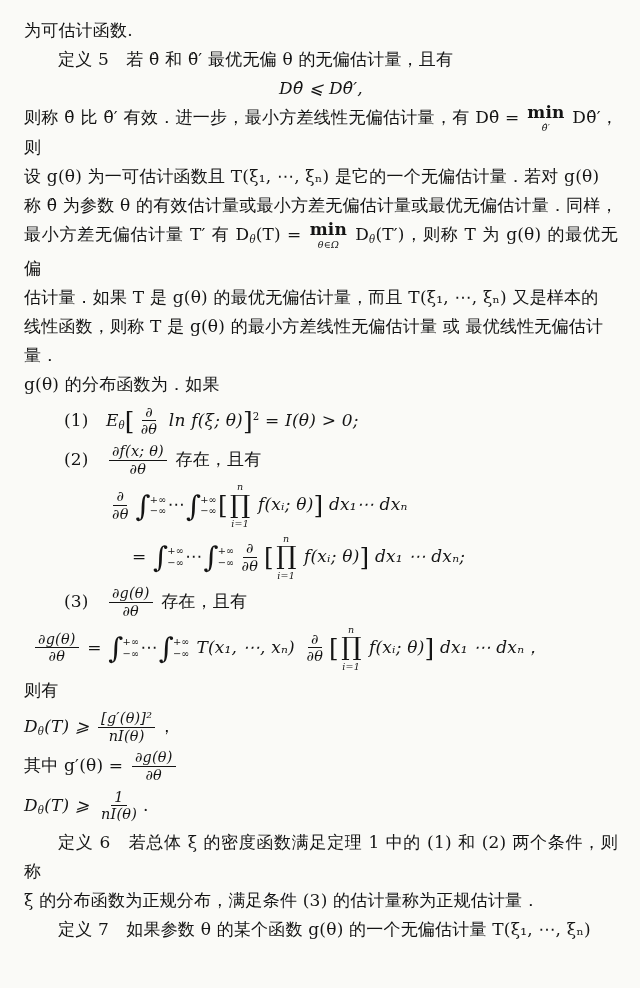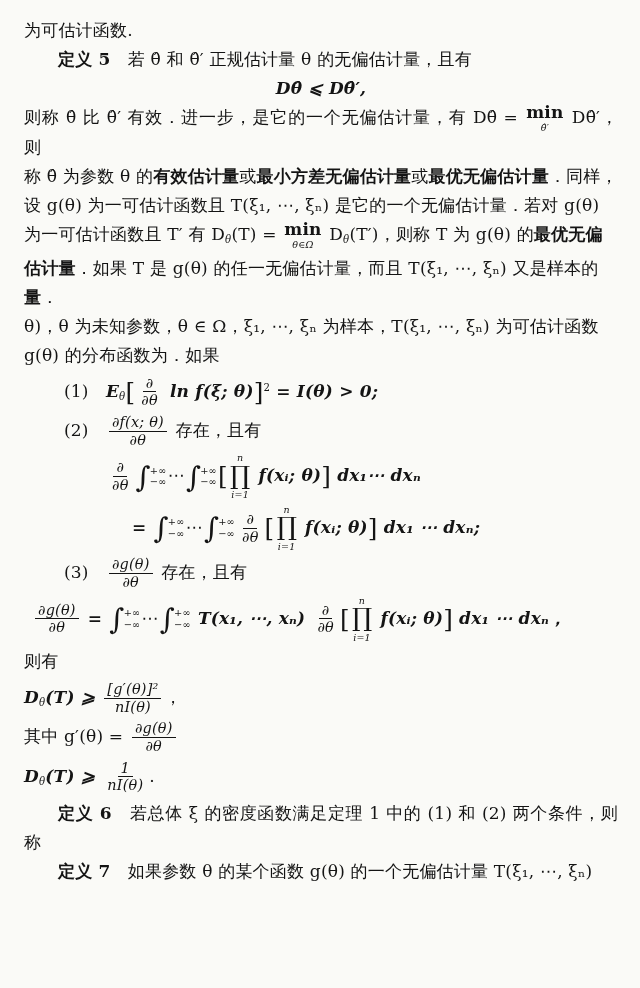--- a/index.html
+++ b/index.html
@@ -7,22 +7,22 @@
     width:640px;height:988px;overflow:hidden;
     background:#fafaf7;color:#141414;
     font-family:"DejaVu Serif","Liberation Serif",serif;
     -webkit-font-smoothing:antialiased;
   }
   .page{box-sizing:border-box;width:640px;height:768px;padding:16px 22px 0 24px;position:relative;}
   .ln{font-size:17px;line-height:29px;text-align:justify;letter-spacing:.2px;}
   .ln.indent{text-indent:34px;}
   .ln.center{text-align:center;}
   .ln.formula{text-align:left;margin:5px 0;line-height:1.25;}
-  .b{font-weight:bold;margin-top:28px;}
-  .i{font-style:italic;font-weight:bold;}
+  .b{font-weight:normal;margin-top:28px;}
+  .i{font-style:italic;}
   .sb{font-size:.6em;vertical-align:-.3em;font-style:italic;}
   .sp{font-size:.6em;vertical-align:.55em;}
   .lg{font-size:1.45em;vertical-align:-.12em;line-height:0;}
   
   .frac{display:inline-flex;flex-direction:column;align-items:center;vertical-align:middle;
         margin:0 3px;font-size:.85em;line-height:1.15;font-style:italic;text-indent:0;}
   .frac .n{border-bottom:1.3px solid #141414;padding:0 3px;}
   .frac .d{padding:0 3px;}
   
   .intg{display:inline-flex;align-items:center;vertical-align:middle;margin:0 1px;text-indent:0;}
@@ -36,35 +36,35 @@
   .bop .op{font-size:1em;font-weight:bold;}
   .bop .op.prod{font-size:1.5em;font-weight:normal;}
   .bop .u{font-size:.56em;margin-top:2px;font-style:italic;}
 </style>
 </head>
 <body>
 
 <div class="page">
   <div>
       <div class="ln body"><span>为可估计函数.</span></div>
-      <div class="ln indent"><span class="b">定义 5</span><span>　若 θ̂ 和 θ̂′ 正规估计量 θ 的无偏估计量，且有</span></div>
+      <div class="ln indent"><span class="b">定义 5</span><span>　若 θ̂ 和 θ̂′ 最优无偏 θ 的无偏估计量，且有</span></div>
       <div class="ln center"><span class="i">Dθ̂ ⩽ Dθ̂′,</span></div>
-      <div class="ln body"><span>则称 θ̂ 比 θ̂′ 有效．进一步，是它的一个无偏估计量，有 Dθ̂ = </span><span class="bop">
+      <div class="ln body"><span>则称 θ̂ 比 θ̂′ 有效．进一步，最小方差线性无偏估计量，有 Dθ̂ = </span><span class="bop">
           <span class="op">min</span>
           <span class="u">θ̂′</span>
         </span><span> Dθ̂′， 则</span></div>
+      <div class="ln body"><span>设 g(θ) 为一可估计函数且 T(ξ₁, ⋯, ξₙ) 是它的一个无偏估计量．若对 g(θ)</span></div>
       <div class="ln body"><span>称 θ̂ 为参数 θ 的</span><span class="b">有效估计量</span><span>或</span><span class="b">最小方差无偏估计量</span><span>或</span><span class="b">最优无偏估计量</span><span>．同样，</span></div>
-      <div class="ln body"><span>设 g(θ) 为一可估计函数且 T(ξ₁, ⋯, ξₙ) 是它的一个无偏估计量．若对 g(θ)</span></div>
-      <div class="ln body"><span>为一可估计函数且 T′ 有 D</span><span class="sb">θ</span><span>(T) = </span><span class="bop">
+      <div class="ln body"><span>最小方差无偏估计量 T′ 有 D</span><span class="sb">θ</span><span>(T) = </span><span class="bop">
           <span class="op">min</span>
           <span class="u">θ∈Ω</span>
         </span><span> D</span><span class="sb">θ</span><span>(T′)，则称 T 为 g(θ) 的</span><span class="b">最优无偏</span></div>
-      <div class="ln body"><span class="b">估计量</span><span>．如果 T 是 g(θ) 的任一无偏估计量，而且 T(ξ₁, ⋯, ξₙ) 又是样本的</span></div>
+      <div class="ln body"><span class="b">估计量</span><span>．如果 T 是 g(θ) 的最优无偏估计量，而且 T(ξ₁, ⋯, ξₙ) 又是样本的</span></div>
+      <div class="ln body"><span>线性函数，则称 T 是 g(θ) 的</span><span class="b">最小方差线性无偏估计量</span><span> 或 </span><span class="b">最优线性无偏估计</span></div>
       <div class="ln body"><span class="b">量</span><span>．</span></div>
-      <div class="ln body"><span>θ)，θ 为未知参数，θ ∈ Ω，ξ₁, ⋯, ξₙ 为样本，T(ξ₁, ⋯, ξₙ) 为可估计函数</span></div>
       <div class="ln body"><span>g(θ) 的分布函数为．如果</span></div>
       <div class="ln formula" style="padding-left: 40px;"><span>(1)　</span><span class="i">E</span><span class="sb">θ</span><span class="lg">[</span><span class="frac">
           <span class="n">∂</span>
           <span class="d">∂θ</span>
         </span><span class="i"> ln f(ξ; θ)</span><span class="lg">]</span><span class="sp">2</span><span class="i"> = I(θ) &gt; 0;</span></div>
       <div class="ln formula" style="padding-left: 40px;"><span>(2)　</span><span class="frac">
           <span class="n">∂f(x; θ)</span>
           <span class="d">∂θ</span>
         </span><span> 存在，且有</span></div>
       <div class="ln formula" style="padding-left: 82px;"><span class="frac">
@@ -141,16 +141,17 @@
         </span><span>，</span></div>
       <div class="ln body"><span>其中 g′(θ) = </span><span class="frac">
           <span class="n">∂g(θ)</span>
           <span class="d">∂θ</span>
         </span></div>
       <div class="ln formula center"><span class="i">D</span><span class="sb">θ</span><span class="i">(T) ⩾ </span><span class="frac">
           <span class="n">1</span>
           <span class="d">nI(θ)</span>
         </span><span>.</span></div>
       <div class="ln indent"><span class="b">定义 6</span><span>　若总体 ξ 的密度函数满足定理 1 中的 (1) 和 (2) 两个条件，则称</span></div>
+      <div class="ln body"><span>ξ 的分布函数为</span><span class="b">正规分布</span><span>，满足条件 (3) 的估计量称为</span><span class="b">正规估计量</span><span>．</span></div>
       <div class="ln indent"><span class="b">定义 7</span><span>　如果参数 θ 的某个函数 g(θ) 的一个无偏估计量 T(ξ₁, ⋯, ξₙ)</span></div>
     </div>
 
 </div>
 
 </body></html>

